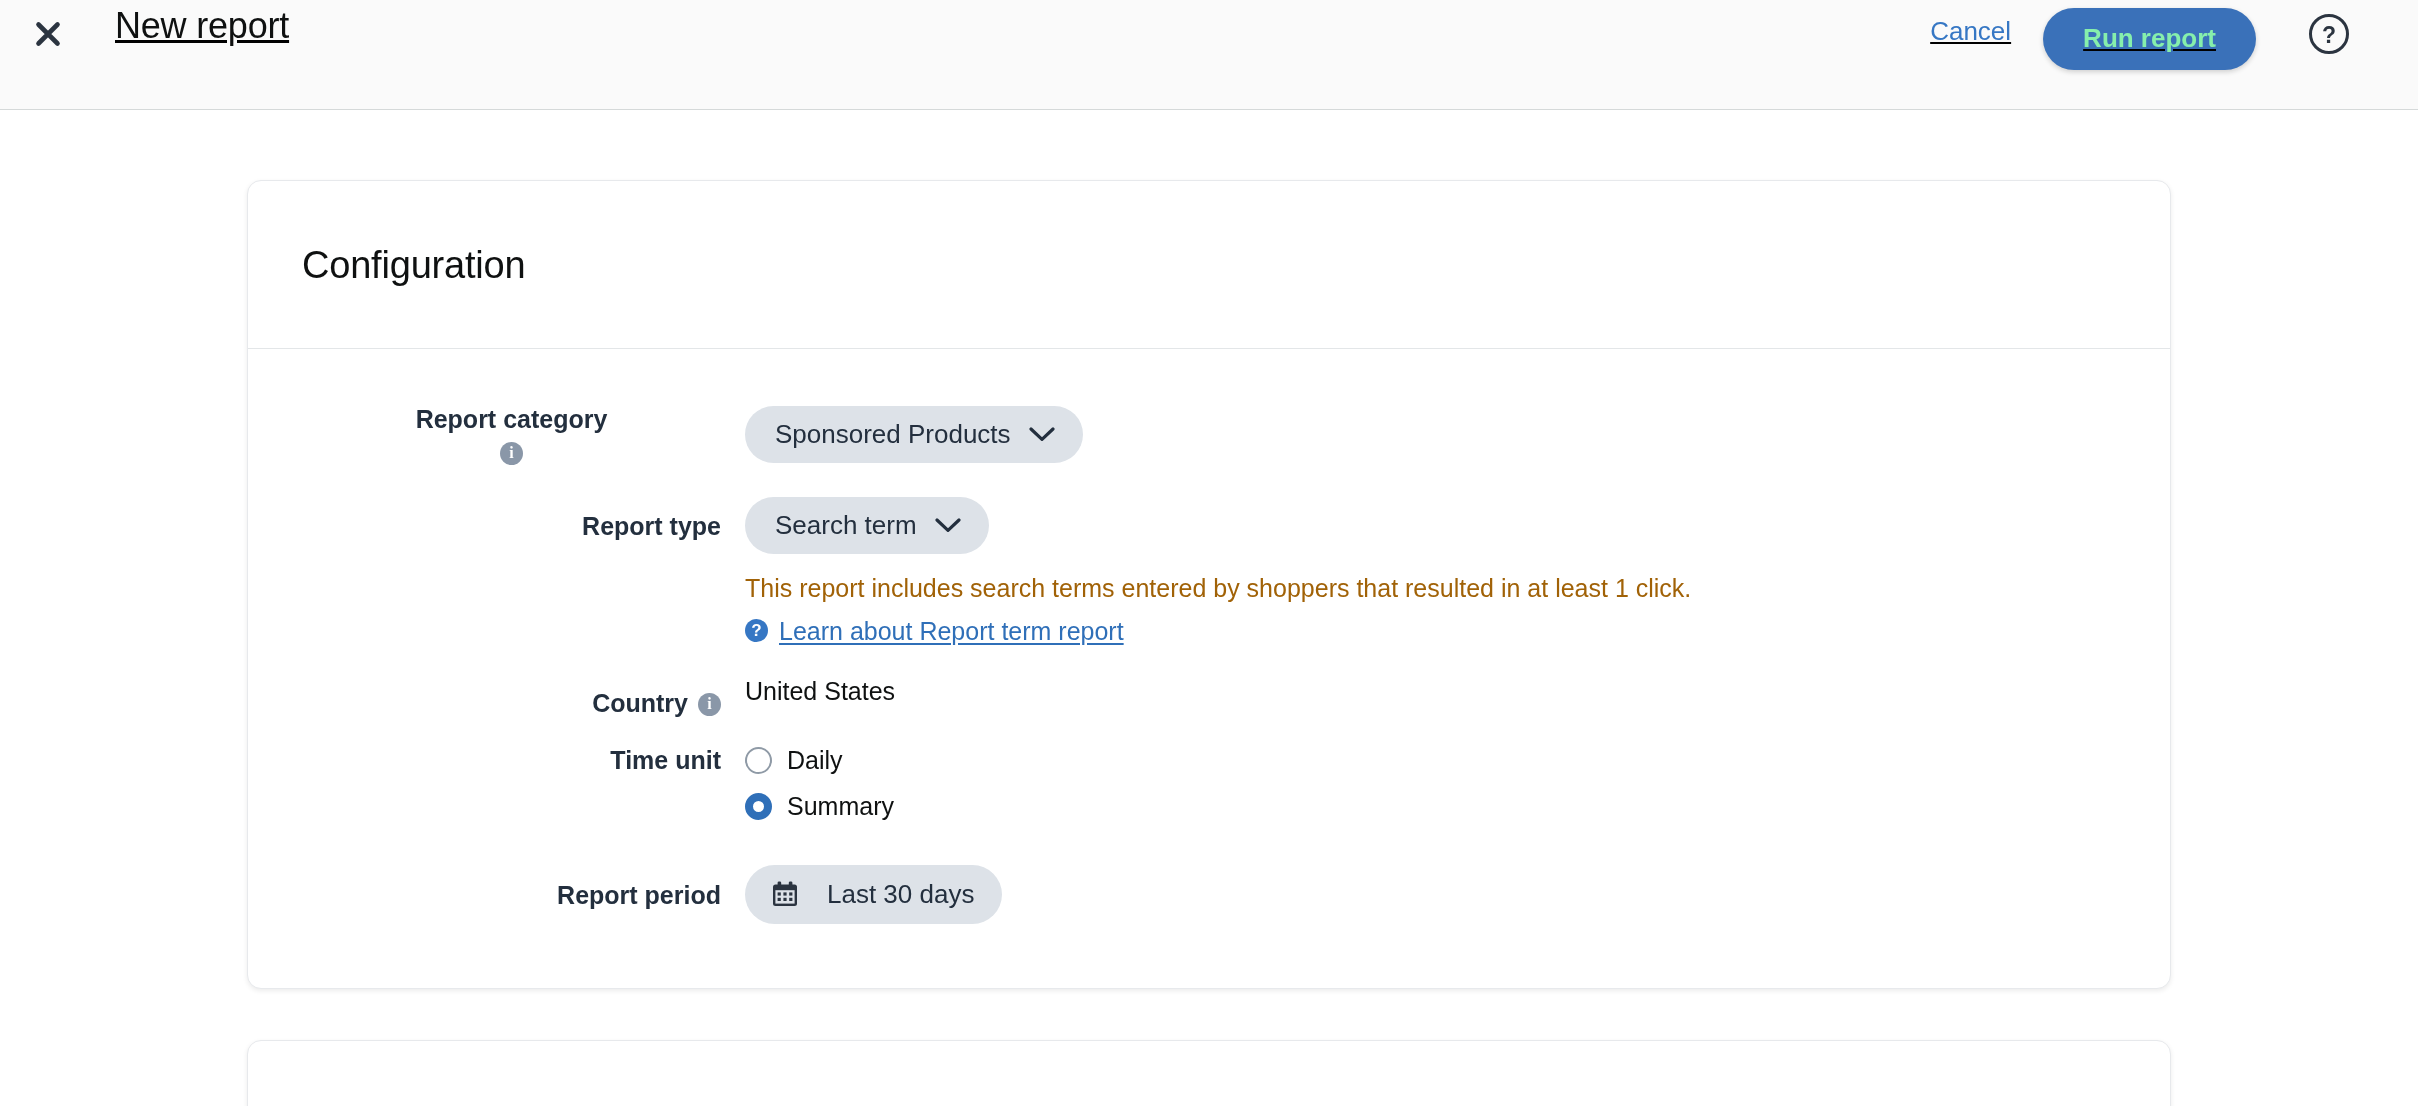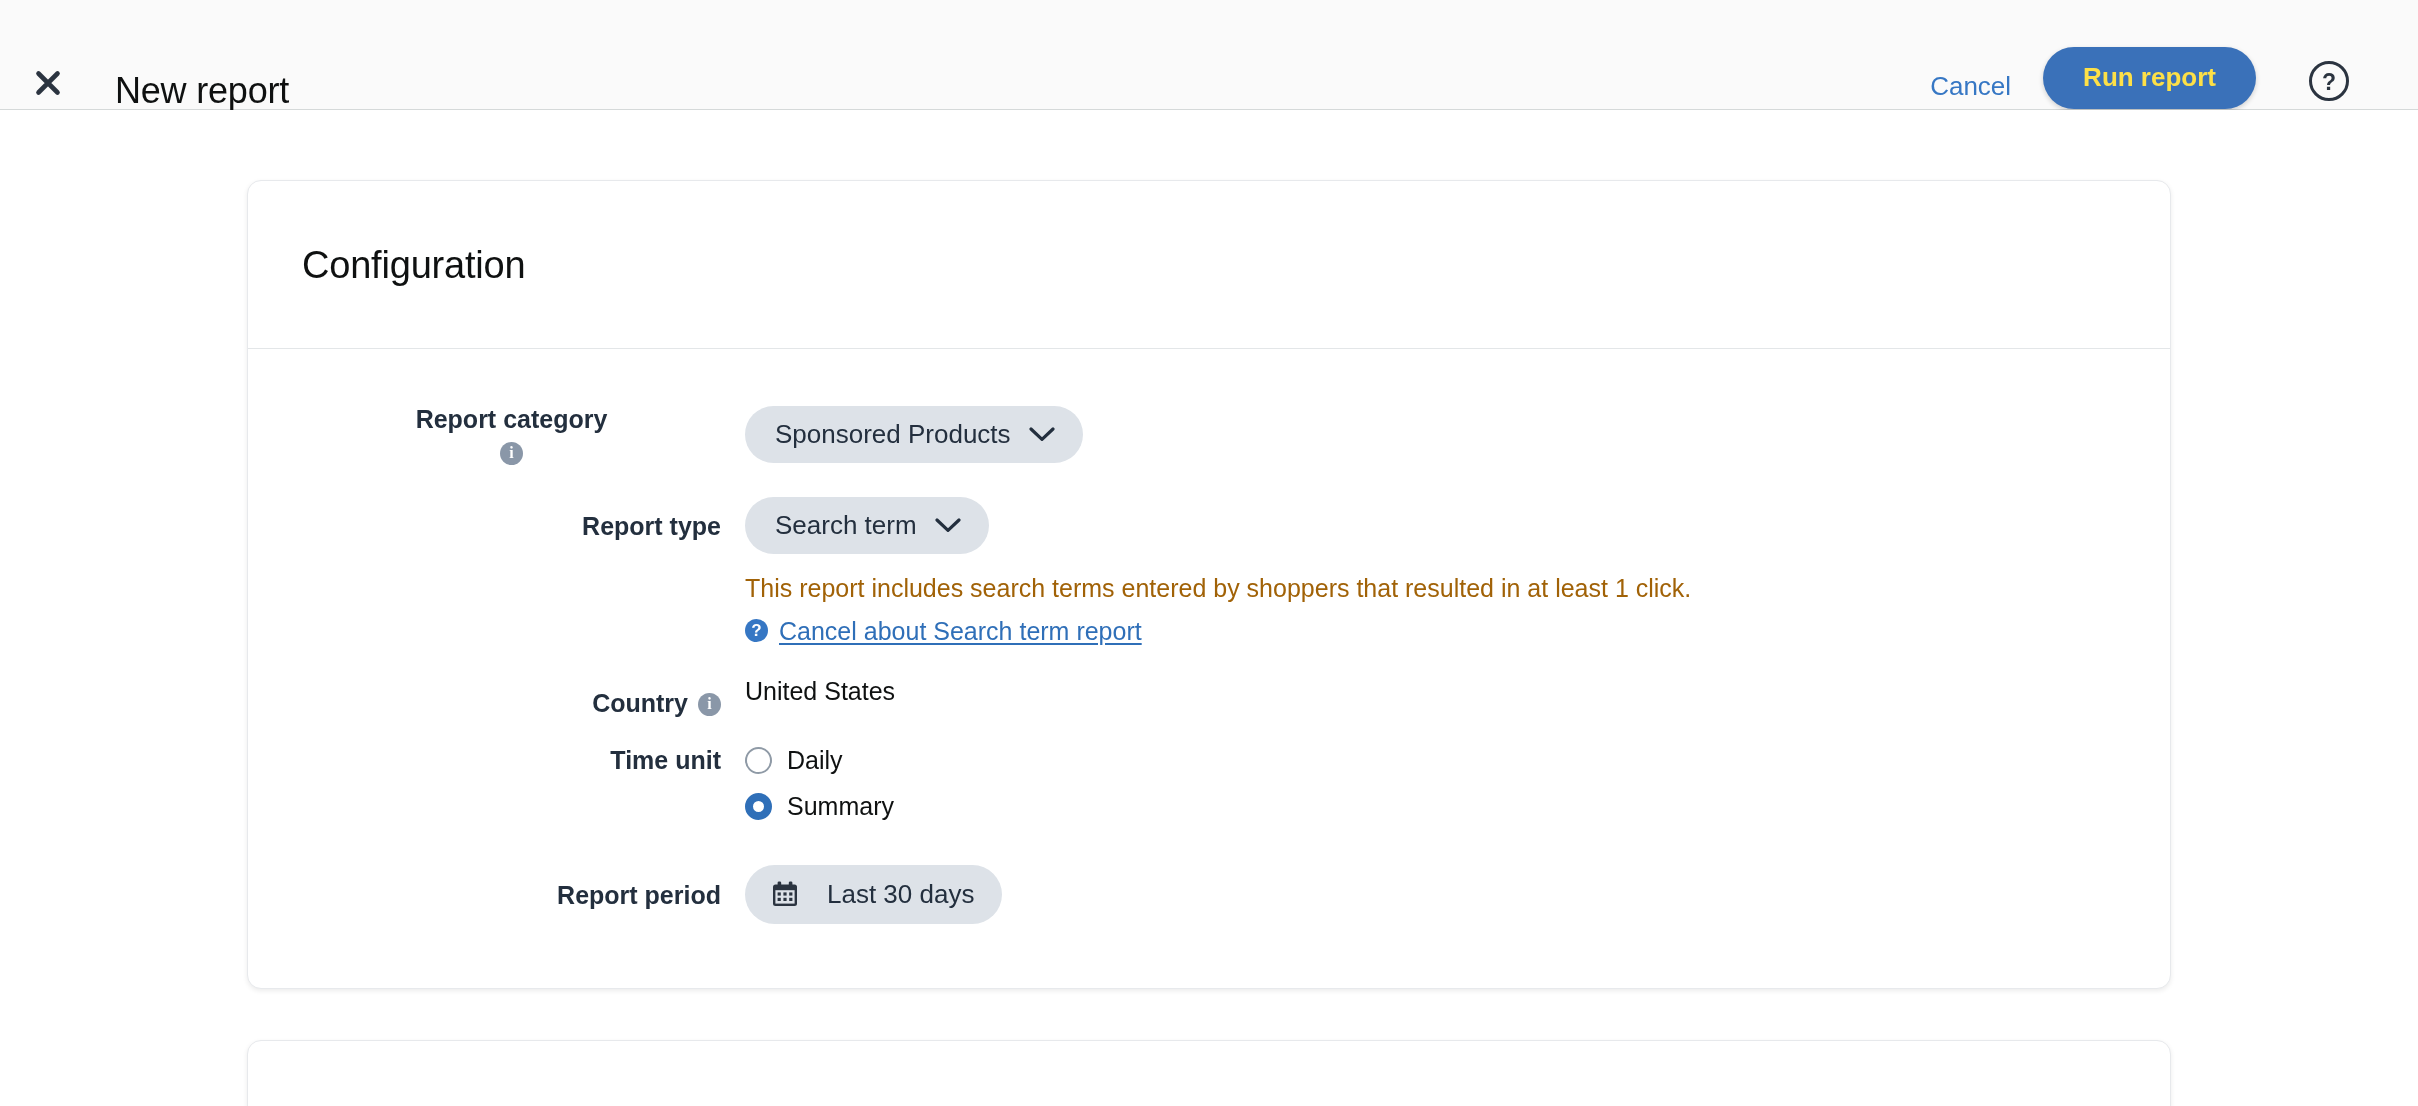--- a/index.html
+++ b/index.html
@@ -14,22 +14,23 @@
   }
 
   
   .topbar {
     position: relative;
     height: 110px;
     width: 100%;
     background: #fafafa;
     border-bottom: 1px solid #d5d9d9;
     display: flex;
-    align-items: flex-end;
-    padding: 16px 62px 0 22px;
+    align-items: flex-start;
+    padding: 8px 62px 0 22px;
+    text-decoration: underline;
   }
 
   .close-btn {
     width: 52px;
     height: 52px;
     display: flex;
     align-items: center;
     justify-content: center;
     border: none;
     background: transparent;
@@ -57,21 +58,21 @@
     border: none;
     cursor: pointer;
     font-family: inherit;
     padding: 10px 6px;
     line-height: 1;
   }
 
   .run-report-btn {
     margin-left: 26px;
     background: #3a71b9;
-    color: #fde047;
+    color: #86efac;
     font-size: 26px;
     font-weight: 700;
     font-family: inherit;
     border: none;
     border-radius: 999px;
     padding: 17px 40px 19px;
     cursor: pointer;
     line-height: 1;
     box-shadow: 0 2px 5px rgba(15,17,17,0.18);
   }
@@ -351,21 +352,21 @@
               <svg width="26" height="15" viewBox="0 0 26 15" aria-hidden="true">
                 <path d="M2 2 L13 12.4 L24 2" fill="none" stroke="#232f3e" stroke-width="3.2" stroke-linecap="round" stroke-linejoin="round"></path>
               </svg>
             </span>
           </button>
 
           <div class="desc-text">This report includes search terms entered by shoppers that resulted in at least 1 click.</div>
 
           <div class="learn-row">
             <span class="q-icon">?</span>
-            <span class="learn-link">Cancel about Search term report</span>
+            <span class="learn-link">Learn about Report term report</span>
           </div>
         </div>
       </div>
 
       <div class="form-row" style="margin-top:30px;">
         <div class="row-label h-country">
           <span>Country</span>
           <span class="info-icon">i</span>
         </div>
         <div class="row-field">

